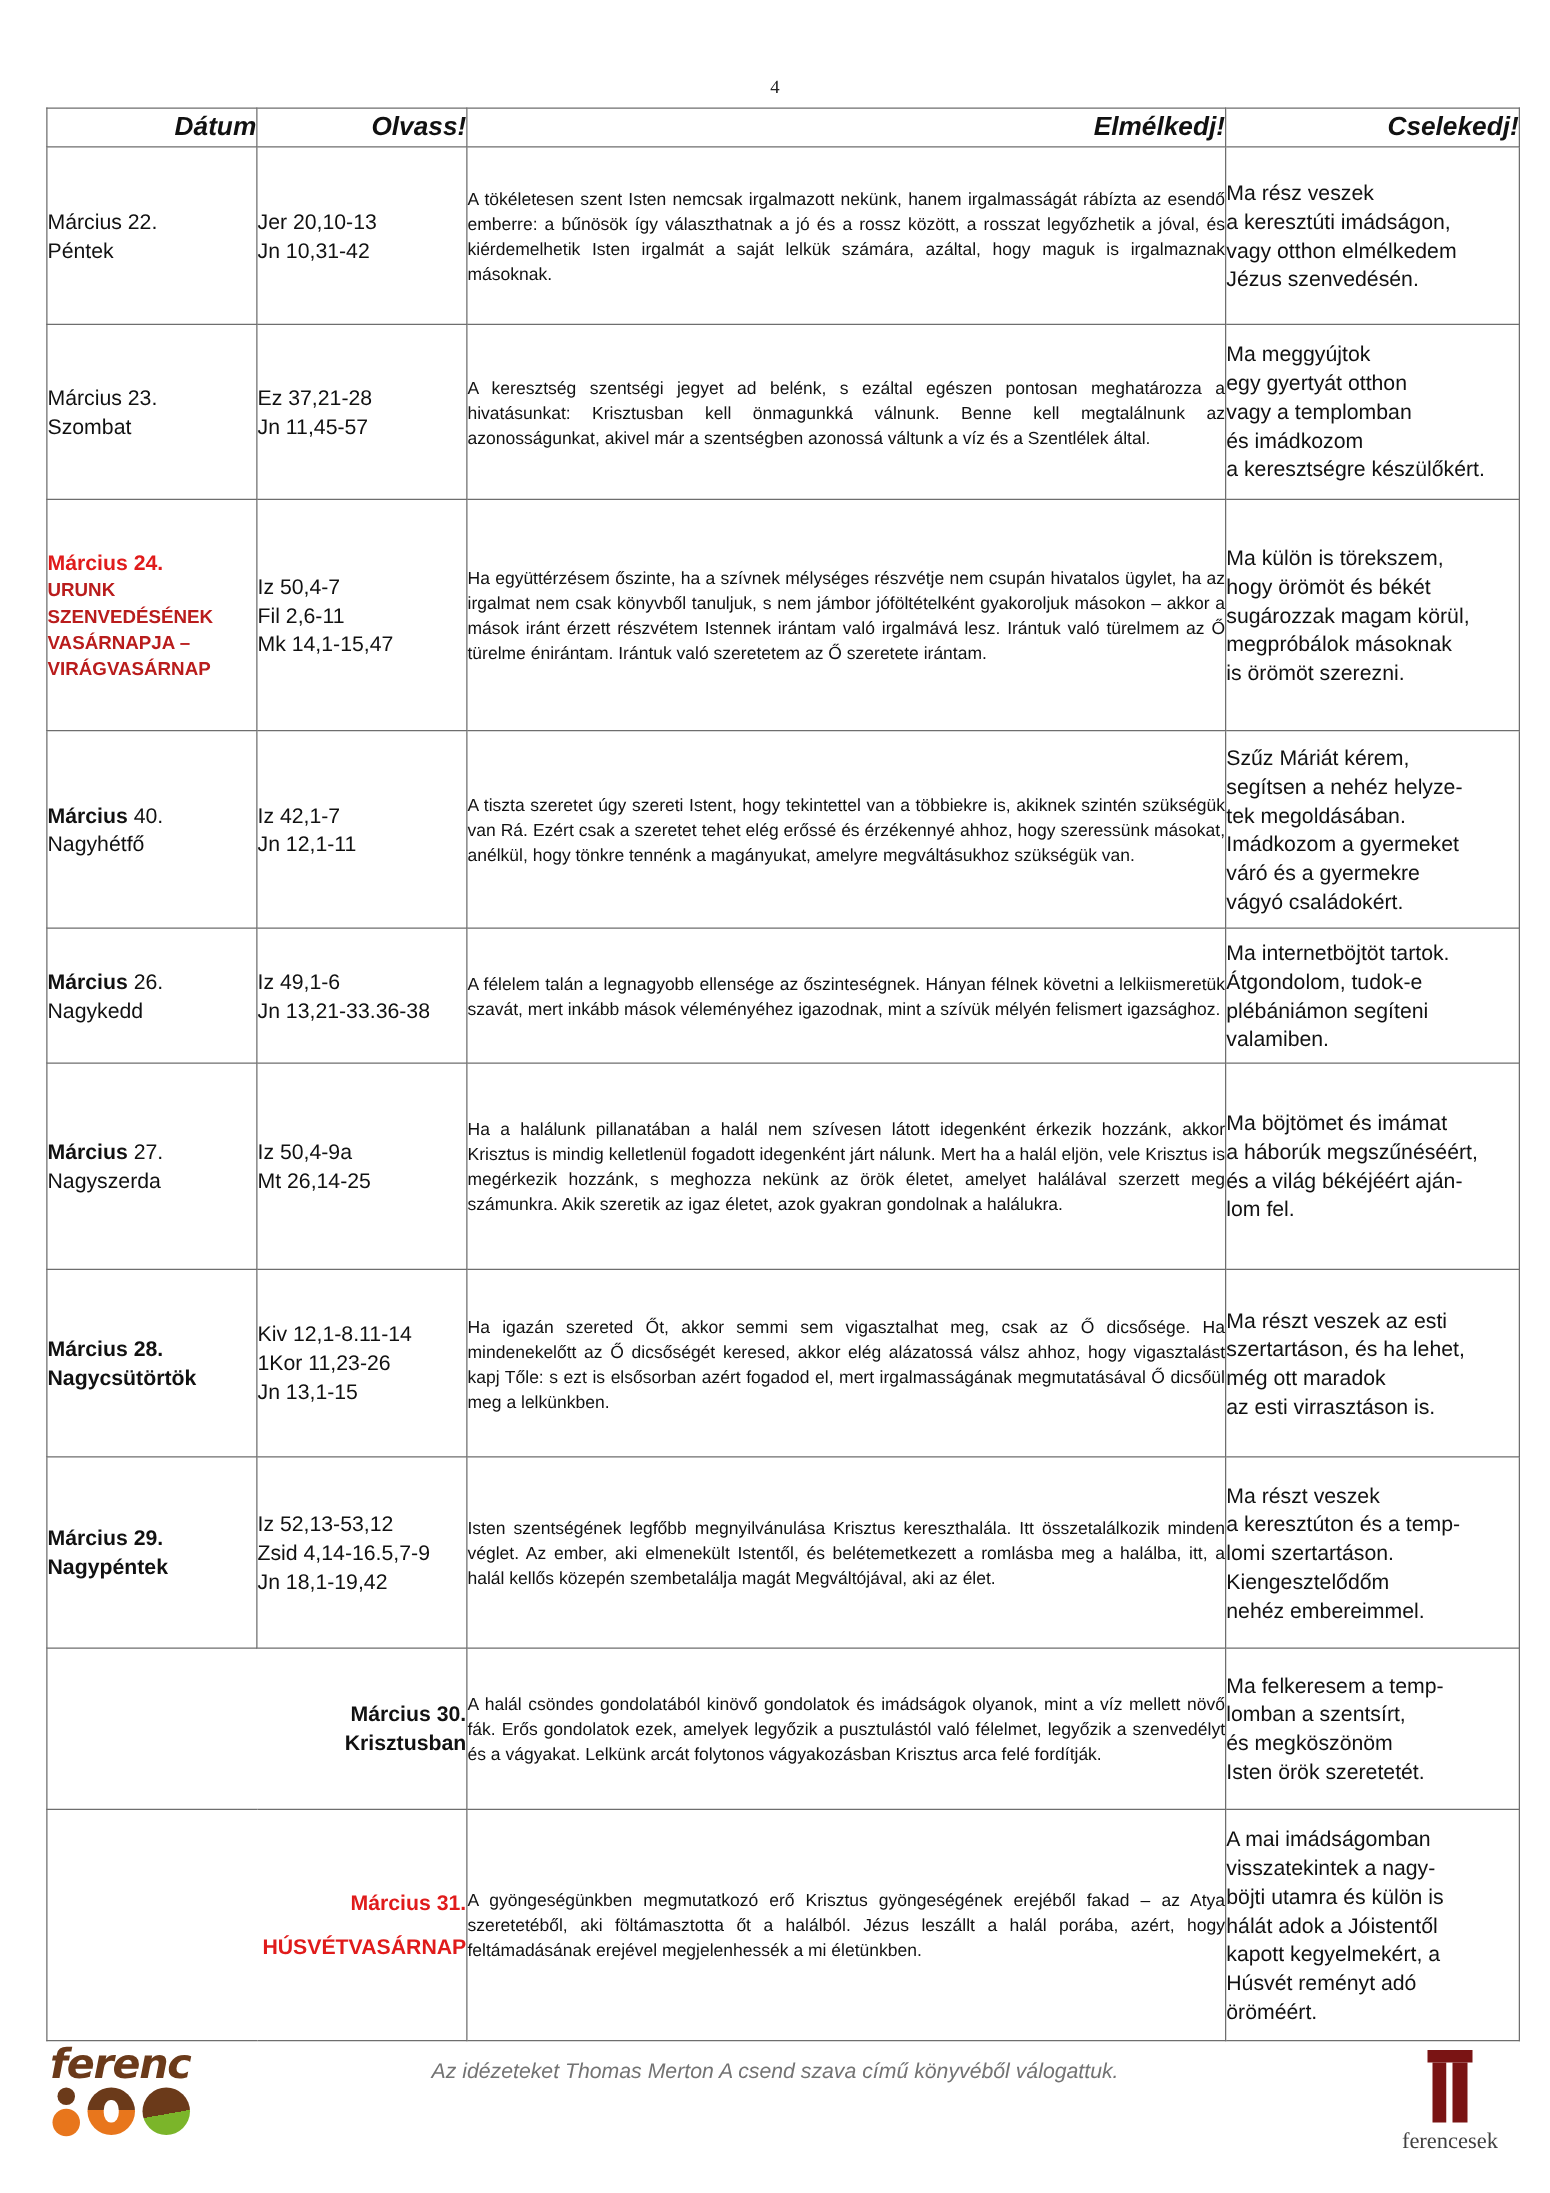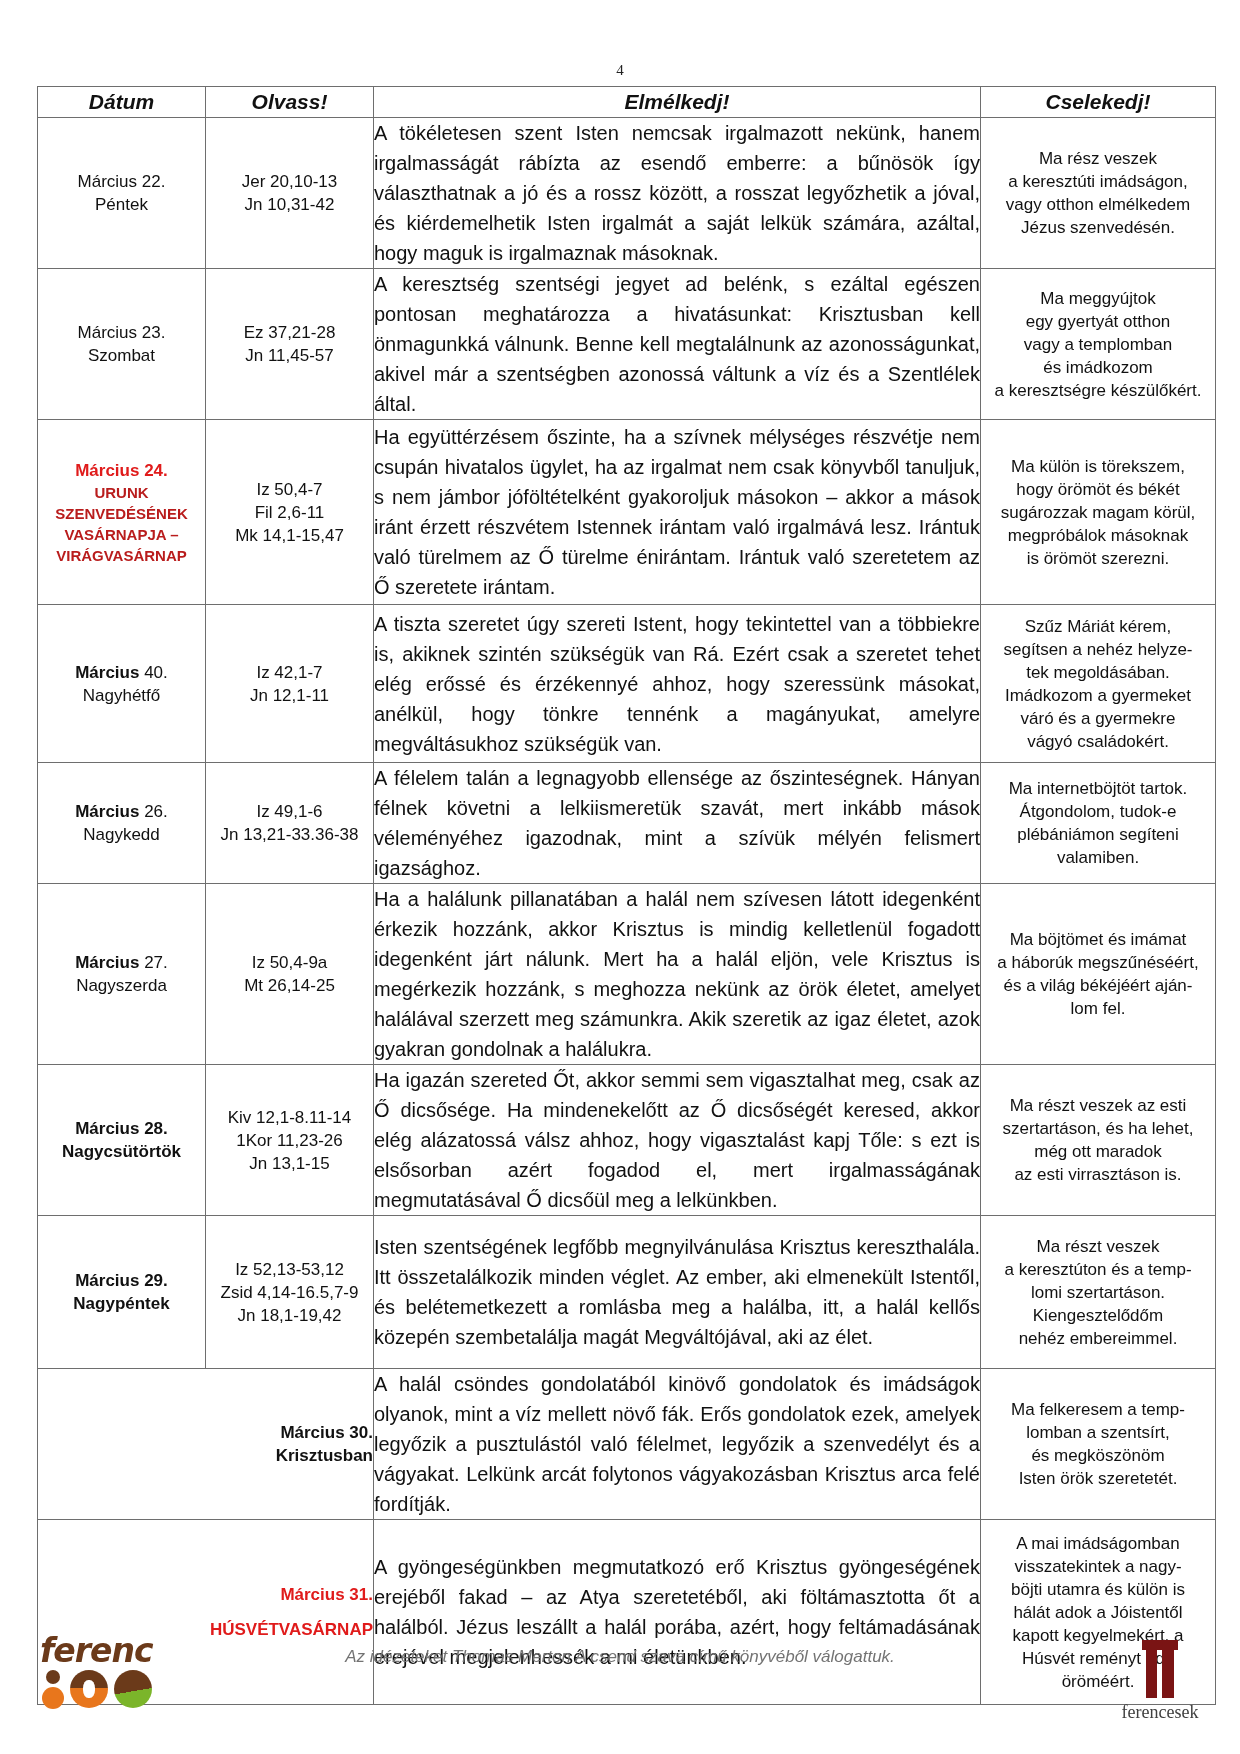--- a/index.html
+++ b/index.html
@@ -1,22 +1,22 @@
 <!DOCTYPE html>
 <html><head>
 <meta charset="utf-8">
 <style>
   html, body { margin:0; padding:0; background:#ffffff; }
   body { width:1240px; height:1754px; position:relative; font-family:"Liberation Sans", "DejaVu Sans", sans-serif; color:#111; overflow:hidden; }
   .page-num { position:absolute; top:62px; left:0; width:1240px; text-align:center; font-family:"Liberation Serif", serif; font-size:15px; color:#222; }
   table.lenten { position:absolute; left:37px; top:86px; width:1178px; border-collapse:collapse; table-layout:fixed; }
   table.lenten th, table.lenten td { border:1.5px solid #6e6e6e; padding:0; vertical-align:middle; }
-  table.lenten th { height:30px; font-size:21px; font-weight:bold; font-style:italic; text-align:center; color:#111; }
-  td.date, td.read, td.act { text-align:center; font-size:17px; line-height:23px; }
-  td.reflect { font-size:20px; line-height:30px; text-align:justify; padding:0 6px 0 5px; }
+  table.lenten th { height:30px; font-size:21px; font-weight:bold; font-style:italic; text-align:right; color:#111; }
+  td.date, td.read, td.act { font-size:17px; line-height:23px; }
+  td.reflect { font-size:14px; line-height:20px; text-align:justify; padding:0 6px 0 5px; }
   .line { display:block; }
   .red { color:#e01b1b; font-weight:bold; }
   .red-small { color:#b91c1c; font-weight:bold; font-size:15px; line-height:21px; }
   .bold { font-weight:bold; }
   .merged { text-align:right; font-size:17px; line-height:23px; }
   .footer-note { position:absolute; top:1647px; left:0; width:1240px; text-align:center; font-style:italic; font-size:17px; color:#737373; }
   .logo-left { position:absolute; left:40px; top:1636px; width:116px; height:82px; }
   .logo-left .word { font-size:33px; font-weight:bold; color:#6b3a1a; line-height:30px; letter-spacing:-1px; font-family:"DejaVu Sans", sans-serif;font-style:italic; }
   .logo-left .nums { position:relative; height:42px; margin-top:4px; }
   .dot { position:absolute; border-radius:50%; }

